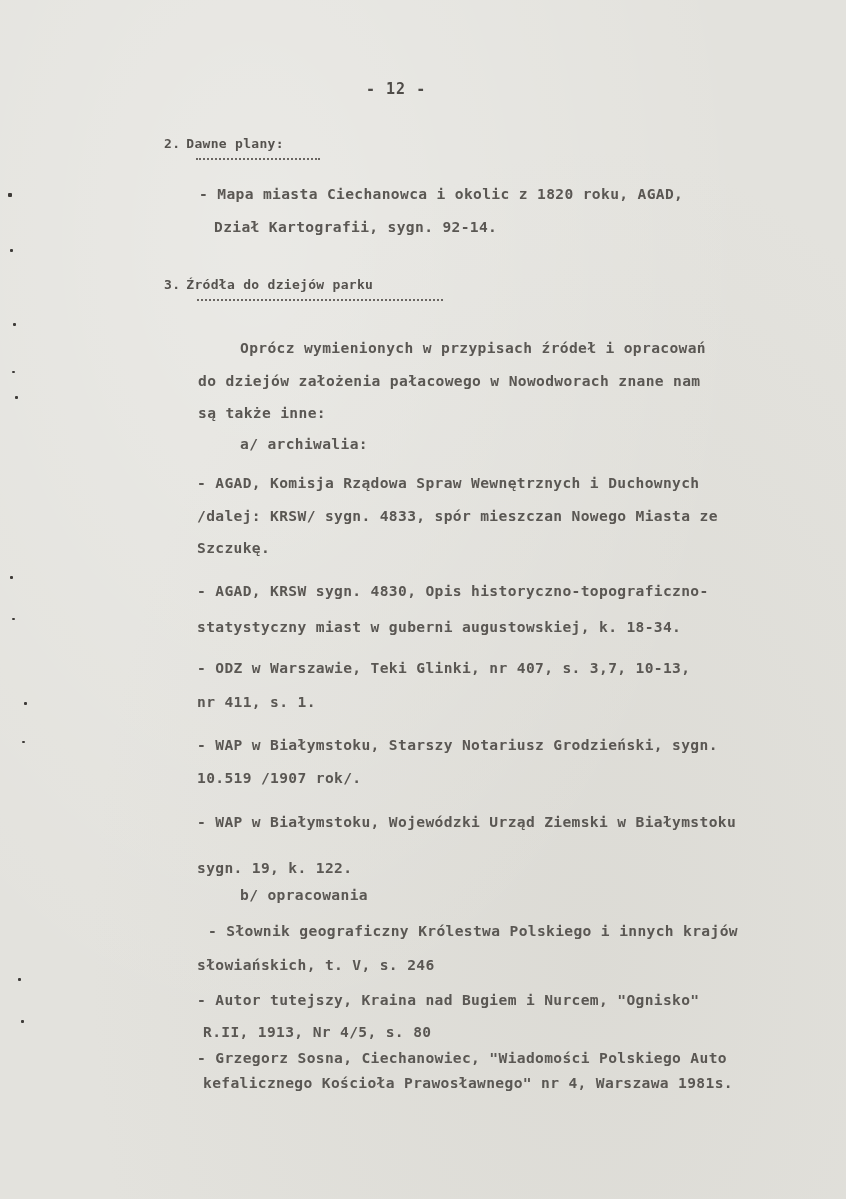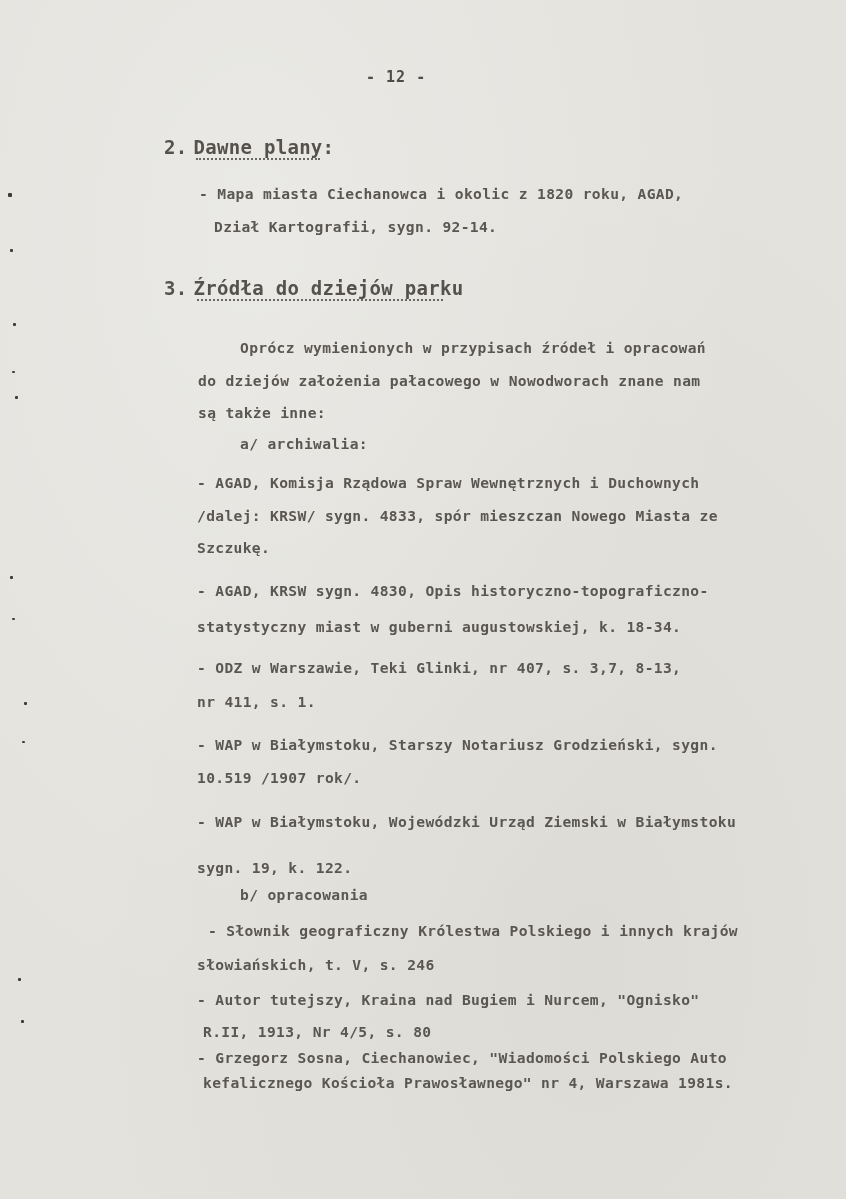--- a/index.html
+++ b/index.html
@@ -28,31 +28,31 @@
       white-space: nowrap;
       font-size: 14.6px;
       font-weight: bold;
       letter-spacing: 0.35px;
       color: #5a5753;
       filter: blur(0.35px);
     }
     .page-number {
       position: absolute;
       left: 366px;
-      top: 68px;
+      top: 80px;
       font-size: 15px;
       font-weight: bold;
       letter-spacing: 1px;
       color: #4f4c48;
       white-space: pre;
     }
     .heading {
       position: absolute;
       white-space: nowrap;
-      font-size: 19px;
+      font-size: 13px;
       font-weight: bold;
       letter-spacing: 0.3px;
       color: #55524e;
     }
     .heading .num {
       margin-right: 6px;
     }
     .underline {
       position: absolute;
       height: 0;
@@ -101,21 +101,21 @@
   <div class="line" style="left:240px; top:339px;text-align:center;">Oprócz wymienionych w przypisach źródeł i opracowań</div>
   <div class="line" style="left:198px; top:372px;text-align:right;">do dziejów założenia pałacowego w Nowodworach znane nam</div>
   <div class="line" style="left:198px; top:404px;">są także inne:</div>
 
   <div class="line" style="left:240px; top:435px;">a/ archiwalia:</div>
   <div class="line" style="left:197px; top:474px;">- AGAD, Komisja Rządowa Spraw Wewnętrznych i Duchownych</div>
   <div class="line" style="left:197px; top:507px;">/dalej: KRSW/ sygn. 4833, spór mieszczan Nowego Miasta ze</div>
   <div class="line" style="left:197px; top:539px;">Szczukę.</div>
   <div class="line" style="left:197px; top:582px;">- AGAD, KRSW sygn. 4830, Opis historyczno-topograficzno-</div>
   <div class="line" style="left:197px; top:618px;">statystyczny miast w guberni augustowskiej, k. 18-34.</div>
-  <div class="line" style="left:197px; top:659px;">- ODZ w Warszawie, Teki Glinki, nr 407, s. 3,7, 8-13,</div>
+  <div class="line" style="left:197px; top:659px;">- ODZ w Warszawie, Teki Glinki, nr 407, s. 3,7, 10-13,</div>
   <div class="line" style="left:197px; top:693px;">nr 411, s. 1.</div>
   <div class="line" style="left:197px; top:736px;">- WAP w Białymstoku, Starszy Notariusz Grodzieński, sygn.</div>
   <div class="line" style="left:197px; top:769px;">10.519 /1907 rok/.</div>
   <div class="line" style="left:197px; top:813px;">- WAP w Białymstoku, Wojewódzki Urząd Ziemski w Białymstoku</div>
   <div class="line" style="left:197px; top:846px;margin-top:13px;">sygn. 19, k. 122.</div>
 
   <div class="line" style="left:240px; top:886px;">b/ opracowania</div>
   <div class="line" style="left:208px; top:922px;">- Słownik geograficzny Królestwa Polskiego i innych krajów</div>
   <div class="line" style="left:197px; top:956px;">słowiańskich, t. V, s. 246</div>
   <div class="line" style="left:197px; top:991px;">- Autor tutejszy, Kraina nad Bugiem i Nurcem, "Ognisko"</div>

